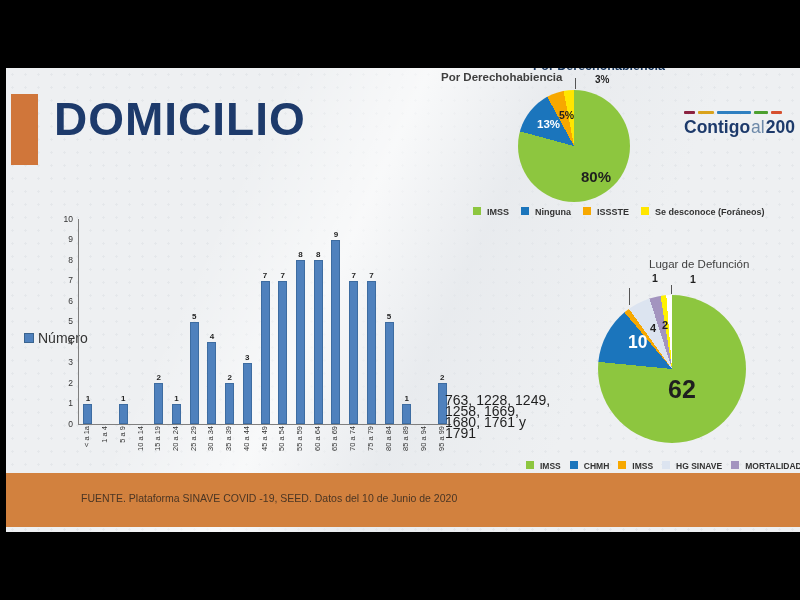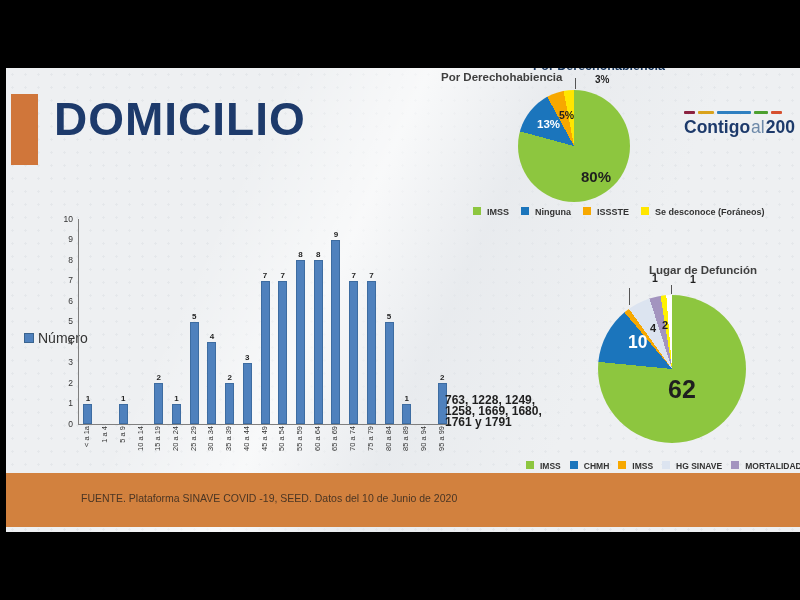--- a/index.html
+++ b/index.html
@@ -39,42 +39,42 @@
   .bc-yaxis{position:absolute;left:40px;top:27px;width:24px;height:205px;}
   .bc-yaxis div{position:absolute;right:2px;font-size:8.5px;color:#333;line-height:9px;}
   .bc-plot{position:absolute;left:67px;top:27px;width:372px;height:205px;
     border-left:1px solid #7f7f7f;border-bottom:1px solid #7f7f7f;display:flex;align-items:flex-end;}
   .slot{flex:1;display:flex;flex-direction:column;justify-content:flex-end;align-items:center;height:100%;}
   .slot .val{font-size:8px;font-weight:bold;color:#1f1f1f;margin-bottom:1px;line-height:8px;}
   .slot .bar{width:9px;background:#4f81bd;box-shadow:inset 0 0 0 1px #3d6ca1;}
   .bc-cats{position:absolute;left:67px;top:234px;width:372px;height:52px;display:flex;}
   .bc-cats div{flex:1;display:flex;justify-content:center;align-items:flex-start;}
   .bc-cats span{writing-mode:vertical-rl;transform:rotate(180deg);font-size:7.5px;color:#333;white-space:nowrap;}
-  .bc-annotation{position:absolute;left:434px;top:203px;width:112px;font-size:12px;font-weight:bold;
+  .bc-annotation{position:absolute;left:434px;top:203px;width:112px;font-size:14px;font-weight:normal;
     color:#1f1f1f;line-height:11px;}
   
   .pie{border-radius:50%;position:absolute;}
   .pie-label{position:absolute;font-weight:bold;color:#1f1f1f;line-height:1;}
   .leader{position:absolute;width:1px;background:#555;}
   .legend-row{position:absolute;display:flex;align-items:center;white-space:nowrap;color:#333;}
   .legend-row .item{display:flex;align-items:flex-start;gap:6px;font-weight:600;}
   .legend-row .sq{width:8px;height:8px;}
   
   #pie1{position:absolute;left:425px;top:0;width:300px;height:158px;}
   .p1-title{position:absolute;left:10px;top:3px;font-size:11.5px;font-weight:bold;color:#3f3f3f;}
   #pie1 .pie{left:87px;top:22px;width:112px;height:112px;}
   .p1-80{left:150px;top:101px;font-size:15px;}
   .p1-13{left:106px;top:51px;font-size:11.5px;color:#fff;}
   .p1-5{left:128px;top:42px;font-size:10.5px;}
   .p1-3{left:164px;top:7px;font-size:10px;}
   .p1-leader{left:144px;top:10px;height:11px;}
   .p1-legend{left:42px;top:139px;gap:12px;font-size:9px;}
   
   #pie2{position:absolute;left:510px;top:190px;width:284px;height:222px;}
-  .p2-title{position:absolute;left:108px;top:6px;font-size:11.5px;font-weight:bold;color:#3f3f3f;padding-left:25px;}
+  .p2-title{position:absolute;left:108px;top:0;font-size:11.5px;font-weight:normal;color:#3f3f3f;padding-left:25px;}
   #pie2 .pie{left:82px;top:37px;width:148px;height:148px;}
   .p2-62{left:152px;top:119px;font-size:25px;text-align:right;}
   .p2-10{left:112px;top:76px;font-size:17.5px;color:#fff;}
   .p2-4{left:134px;top:65px;font-size:11px;}
   .p2-2{left:146px;top:62px;font-size:11px;}
   .p2-1a{left:136px;top:15px;font-size:10.5px;}
   .p2-1b{left:174px;top:16px;font-size:10.5px;}
   .p2-leader-a{left:113px;top:30px;height:17px;}
   .p2-leader-b{left:155px;top:27px;height:9px;}
   .p2-legend{left:10px;top:203px;gap:9px;font-size:8.5px;}

